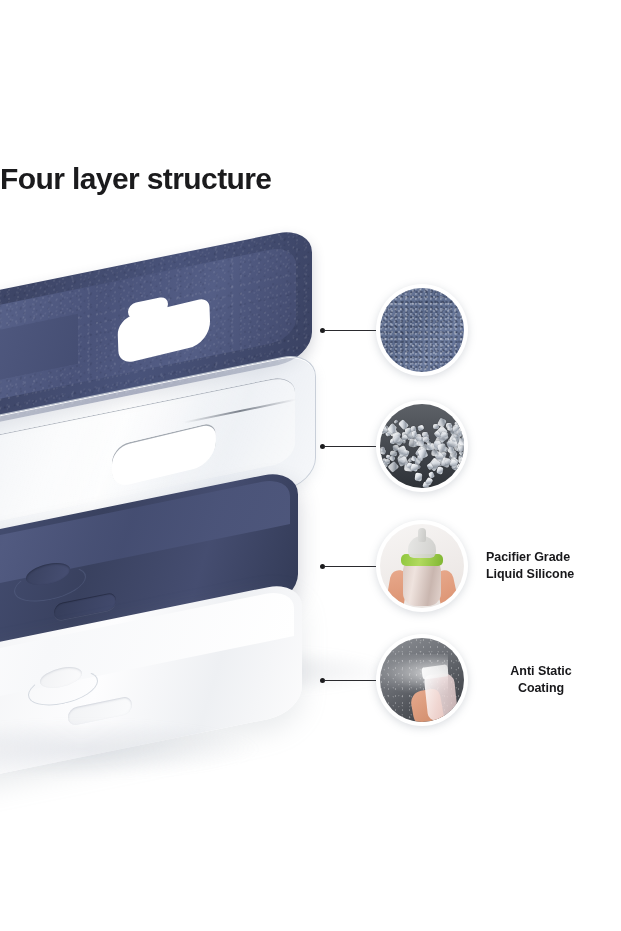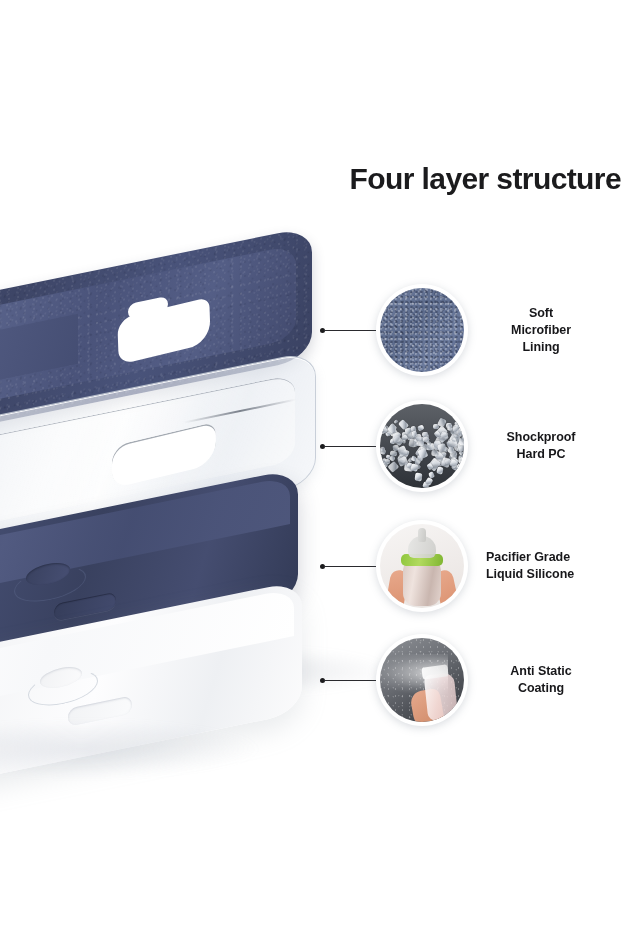--- a/index.html
+++ b/index.html
@@ -15,21 +15,21 @@
     font-family: "Liberation Sans", sans-serif;
     -webkit-font-smoothing: antialiased;
   }
 
   
   .header {
     position: absolute;
     left: 0;
     top: 160px;
     width: 621px;
-    text-align: right;
+    text-align: left;
   }
   .title {
     font-size: 30px;
     font-weight: bold;
     color: #1b1b1d;
     letter-spacing: -0.6px;
     line-height: 38px;
     margin: 0;
   }
   .subtitle {
@@ -589,25 +589,20 @@
 
   <div class="callout callout-1">
     <div class="leader">
       <div class="dot"></div>
       <div class="line"></div>
     </div>
     <div class="thumb">
       <div class="disc">
           <div class="tex-microfiber"></div>
         </div>
-    </div>
-    <div class="label center">
-      <span class="ln">Soft</span>
-      <span class="ln">Microfiber</span>
-      <span class="ln">Lining</span>
     </div>
   </div>
 
   <div class="callout callout-2">
     <div class="leader">
       <div class="dot"></div>
       <div class="line"></div>
     </div>
     <div class="thumb">
       <div class="disc">
@@ -734,24 +729,20 @@
             <div class="pel" style="width: 5.48795px; height: 6.38522px; left: 38.1731px; top: 20.5565px; transform: rotate(63.5253deg); opacity: 1;"></div>
             <div class="pel" style="width: 5.93651px; height: 6.53017px; left: 56.7565px; top: 63.0039px; transform: rotate(13.0197deg);"></div>
             <div class="pel" style="width: 6.62995px; height: 7.29294px; left: 30.8595px; top: 60.3571px; transform: rotate(16.9155deg);"></div>
             <div class="pel" style="width: 5.21045px; height: 5.73149px; left: 49.2853px; top: 67.8177px; transform: rotate(-24.7227deg);"></div>
             <div class="pel" style="width: 7.25156px; height: 7.97672px; left: 35.4431px; top: 68.8402px; transform: rotate(7.46206deg);"></div>
             <div class="pel" style="width: 5.67512px; height: 6.24263px; left: 42.9683px; top: 77.5998px; transform: rotate(21.5469deg);"></div>
             <div class="pel" style="width: 6.49695px; height: 7.14664px; left: 45.9743px; top: 73.5055px; transform: rotate(32.3904deg);"></div>
           </div>
       </div>
     </div>
-    <div class="label center">
-      <span class="ln">Shockproof</span>
-      <span class="ln">Hard PC</span>
-    </div>
   </div>
 
   <div class="callout callout-4">
     <div class="leader">
       <div class="dot"></div>
       <div class="line"></div>
     </div>
     <div class="thumb">
       <div class="disc">
         <div class="tex-spray">

